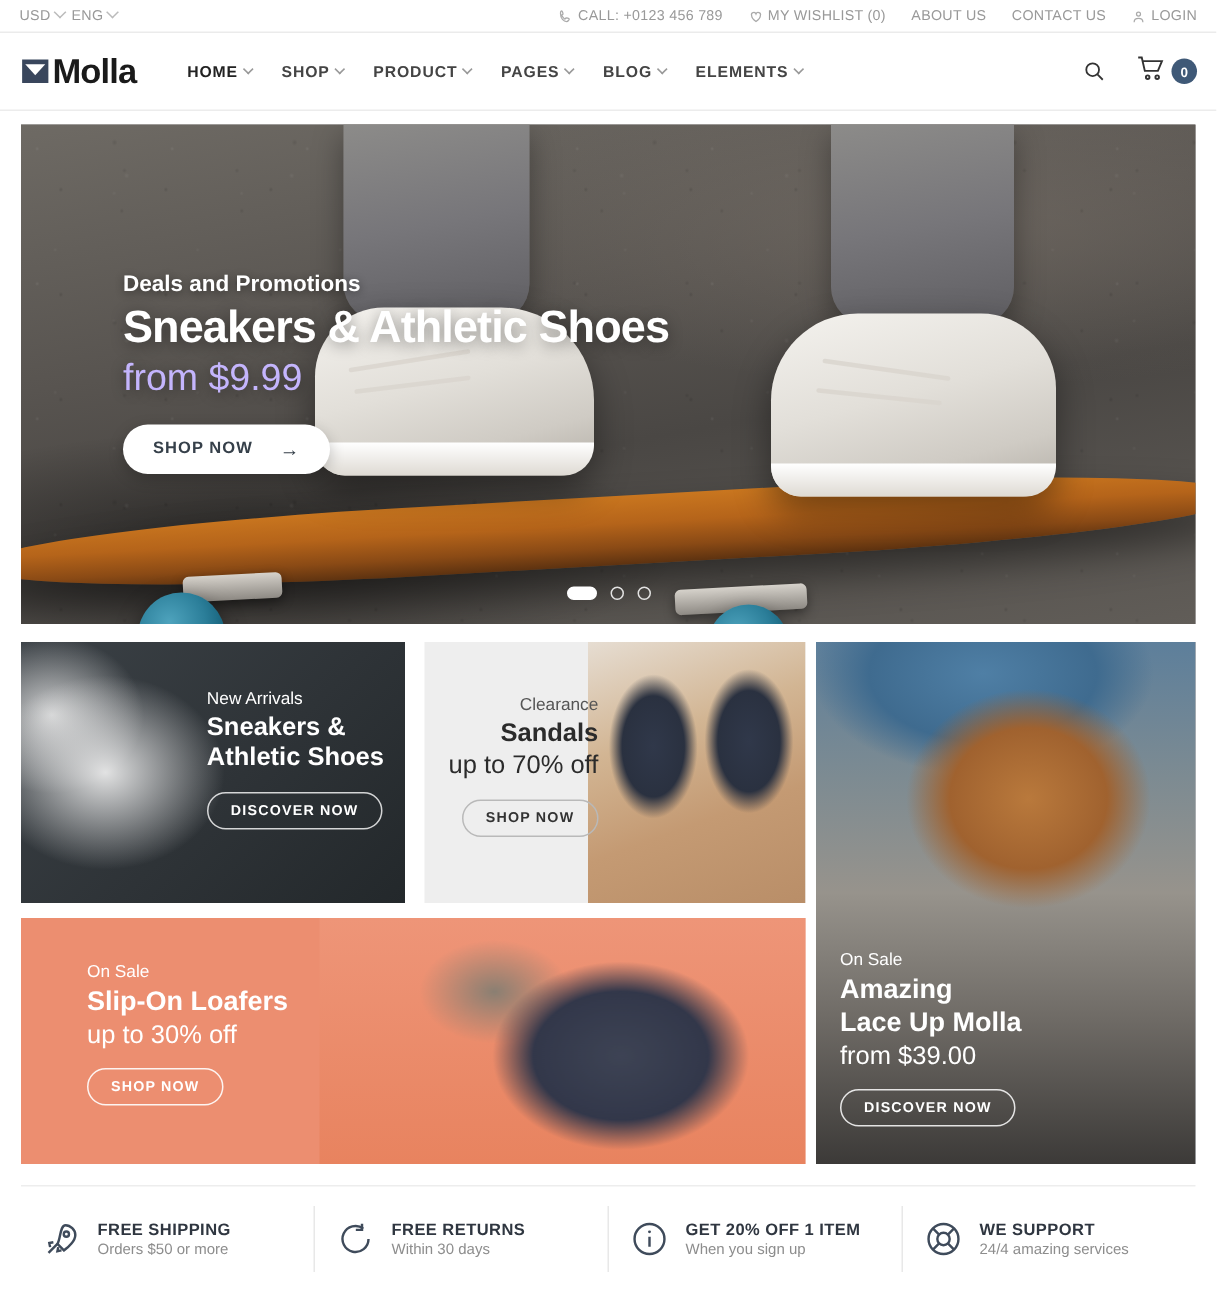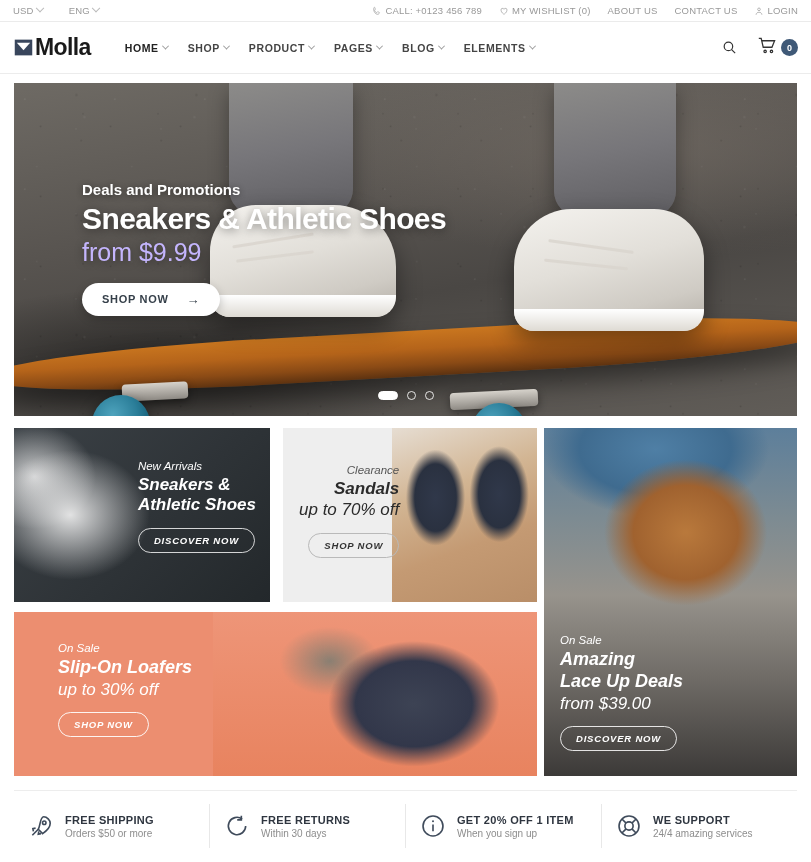--- a/index.html
+++ b/index.html
@@ -15,21 +15,21 @@
   
   .topbar {
     height: 22px;
     display: flex; align-items: center;
     padding: 0 13px;
     border-bottom: 1px solid #ebebeb;
     font-size: 9.5px;
     color: #999999;
     letter-spacing: .2px;
   }
-  .topbar-left { display: flex; align-items: center; gap: 26px; }
+  .topbar-left { display: flex; align-items: center; gap: 5px; }
   .topbar-right { margin-left: auto; display: flex; align-items: center; gap: 17px; }
   .tb-item { display: flex; align-items: center; gap: 3px; white-space: nowrap; cursor: pointer; }
   .caret { display:inline-block; width:6px; height:6px; border-right:1px solid #bbb; border-bottom:1px solid #bbb;
            transform: rotate(45deg) translate(-2px,-2px); }
   .tb-ico { display:inline-block; width:10px; height:10px; flex:none; }
   .tb-ico svg { display:block; width:10px; height:10px; }
 
   
   .header {
     height: 52px;
@@ -164,21 +164,21 @@
   .btn-arrow { font-size: 13px; line-height: 1; }
   .hero-dots {
     position: absolute; left: 0; right: 0; bottom: 16px; z-index: 6;
     display: flex; justify-content: center; align-items: center; gap: 9px;
   }
   .dot { width: 9px; height: 9px; border-radius: 50%; border: 1.4px solid rgba(255,255,255,.85); cursor: pointer; }
   .dot.active { width: 20px; border-radius: 9px; background: #ffffff; border-color: #ffffff; }
 
   
   .promos {
-    position: absolute; left: 14px; right: 14px; top: 428px; height: 348px; font-style: italic;
+    position: absolute; left: 14px; right: 14px; top: 428px; height: 348px;
   }
   .card { position: absolute; overflow: hidden; }
   .card-body { position: relative; z-index: 3; }
   .c-kicker { font-size: 11.5px; margin-bottom: 3px; }
   .c-title { font-size: 17px; font-weight: bold; line-height: 1.2; }
   .c-title-lg { font-size: 18px; font-weight: bold; line-height: 1.22; }
   .c-sub { font-size: 17px; line-height: 1.25; }
   .btn-outline {
     display: inline-block; border-radius: 20px; padding: 6px 15px;
     font-size: 9.5px; font-weight: bold; letter-spacing: .8px;
@@ -423,21 +423,21 @@
         <div class="c-sub">up to 70% off</div>
         <div class="btn-outline">SHOP NOW</div>
       </div>
     </div>
 
     <div class="card" id="card-boots">
       <div class="bg"></div>
       <div class="card-body">
         <div class="c-kicker">On Sale</div>
         <div class="c-title-lg">Amazing</div>
-        <div class="c-title-lg">Lace Up Deals</div>
+        <div class="c-title-lg">Lace Up Molla</div>
         <div class="c-sub">from $39.00</div>
         <div class="btn-outline">DISCOVER NOW</div>
       </div>
     </div>
 
     <div class="card" id="card-loafers">
       <div class="bg"></div>
       <div class="card-body">
         <div class="c-kicker">On Sale</div>
         <div class="c-title-lg">Slip-On Loafers</div>

